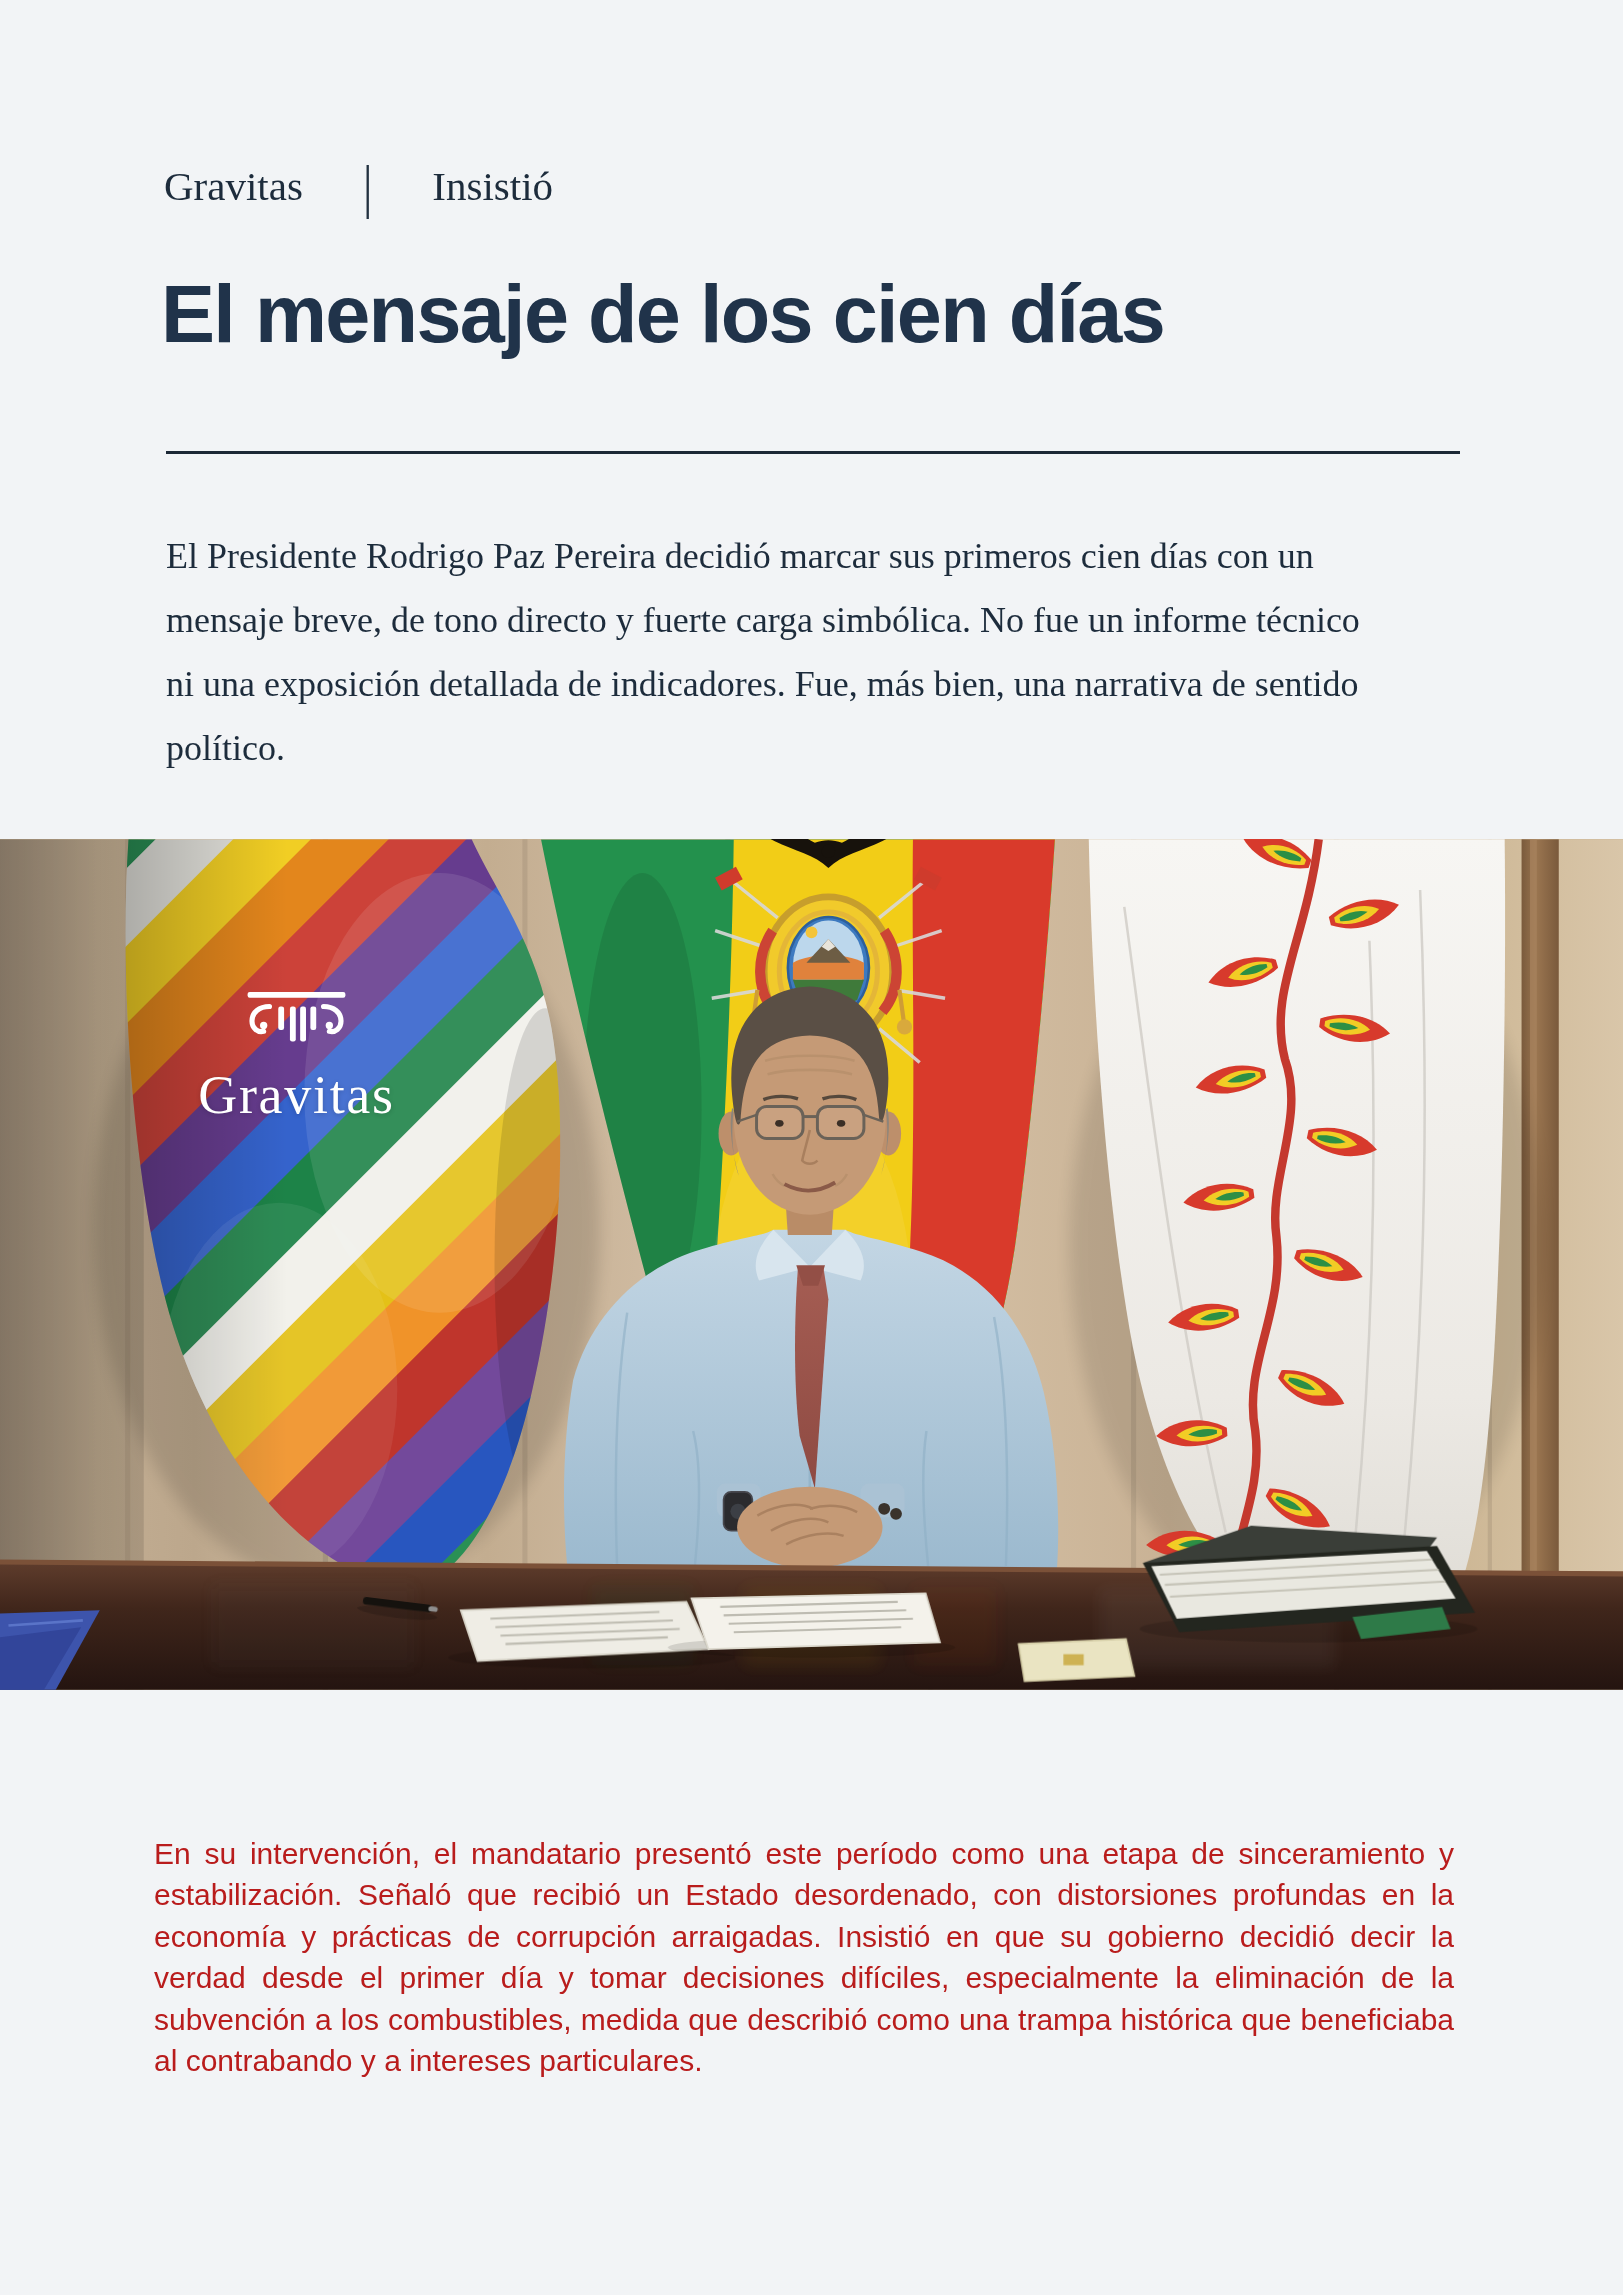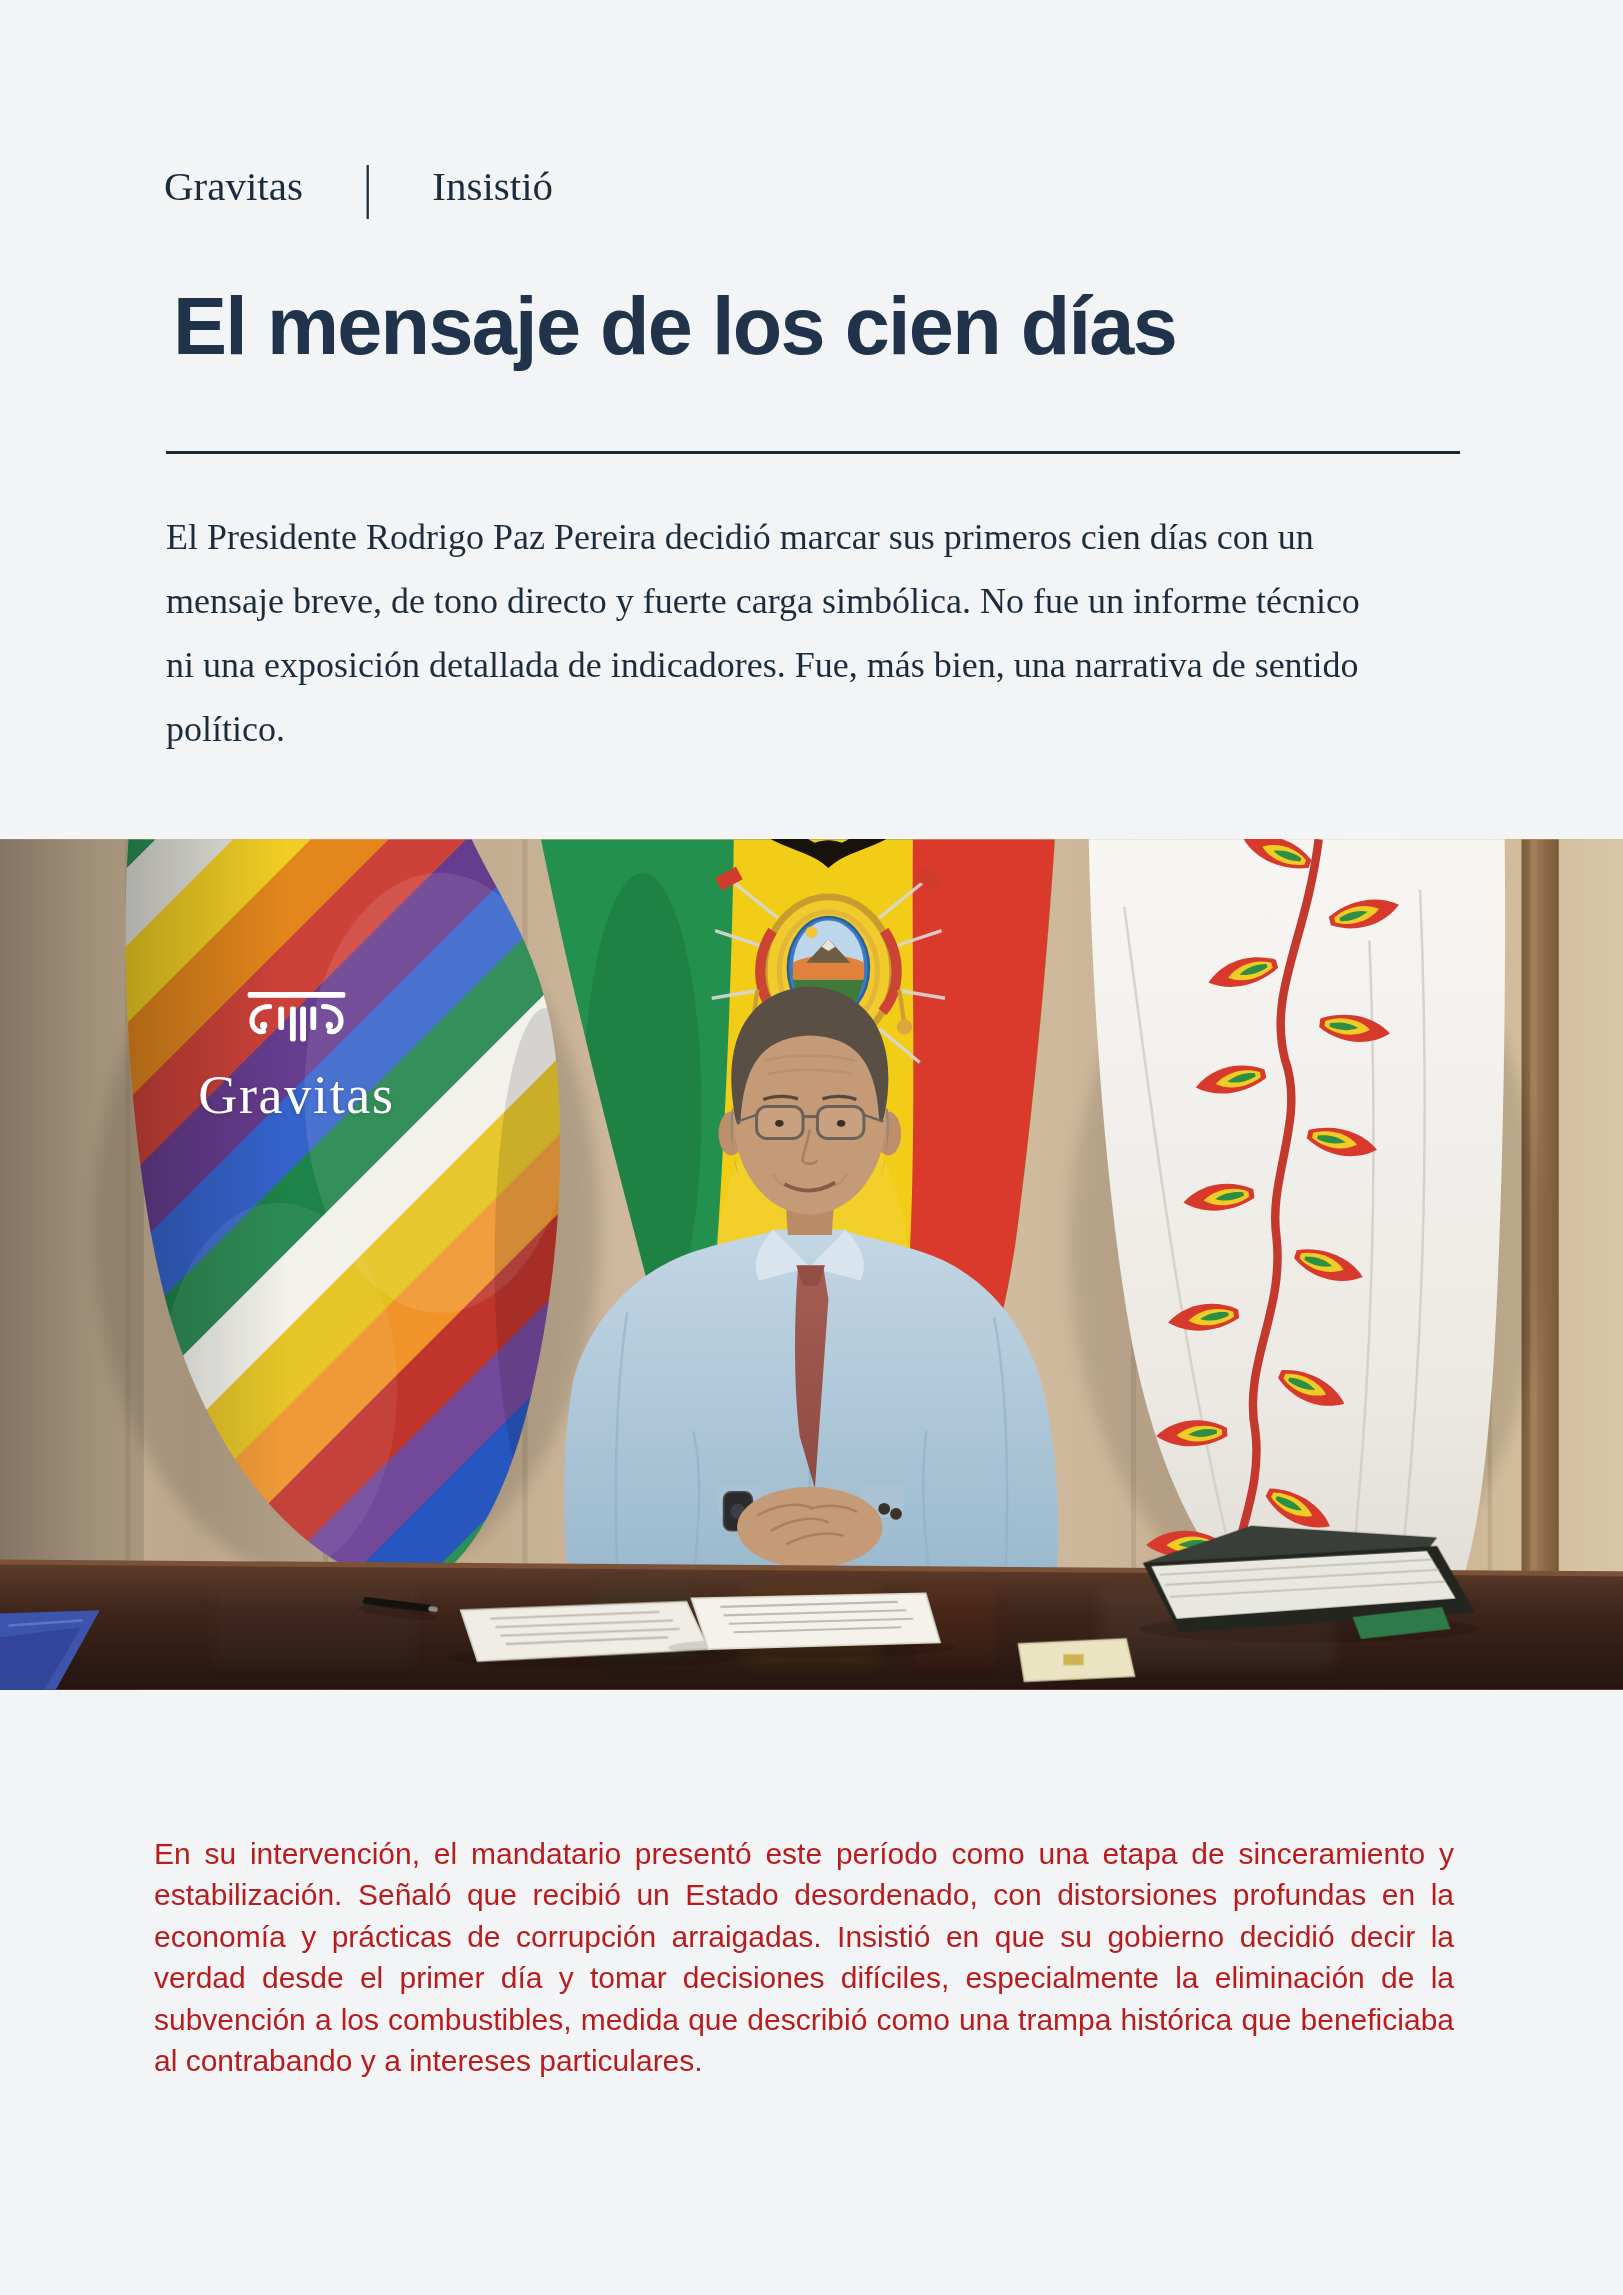--- a/index.html
+++ b/index.html
@@ -21,21 +21,21 @@
   }
   
   .headline{
     left:161px;top:269px;width:1319px;
     font-family:"Liberation Sans",sans-serif;font-weight:700;
     font-size:81px;line-height:1.12;letter-spacing:-1.7px;color:#20334a;
   }
   .rule{left:166px;top:451px;width:1294px;height:2.5px;background:#1c2836;}
   
   .lede{
-    left:166px;top:505px;width:1201px;
+    left:166px;top:524px;width:1201px;
     font-family:"Liberation Serif",serif;font-size:36px;line-height:1.78;
     color:#1d2c3c;
   }
   
   .photo{left:0;top:839px;width:1623px;height:851px;background:#c8b294;}
   .photo svg{display:block;}
   
   .watermark{
     left:157px;top:989px;width:279px;text-align:center;color:#ffffff;
     text-shadow:0 0.8px 5px rgba(0,0,0,.18);
@@ -52,21 +52,21 @@
 </style>
 </head>
 <body>
 
 <div class="abs eyebrow">
   <span>Gravitas</span>
   <span class="sep">|</span>
   <span>Insistió</span>
 </div>
 
-<h1 class="abs headline" style="margin:12px">El mensaje de los cien días</h1>
+<h1 class="abs headline" style="margin:0">El mensaje de los cien días</h1>
 
 <div class="abs rule"></div>
 
 <p class="abs lede" style="margin:0">El Presidente Rodrigo Paz Pereira decidió marcar sus primeros cien días con un mensaje breve, de tono directo y fuerte carga simbólica. No fue un informe técnico ni una exposición detallada de indicadores. Fue, más bien, una narrativa de sentido político.</p>
 
 <figure class="abs photo" style="margin:0">
 <svg width="1623" height="851" viewBox="0 0 1920 1006" xmlns="http://www.w3.org/2000/svg">
   <defs>
     <linearGradient id="woodGrad" x1="0" y1="0" x2="1" y2="0">
       <stop offset="0" stop-color="#ab9883"></stop>

